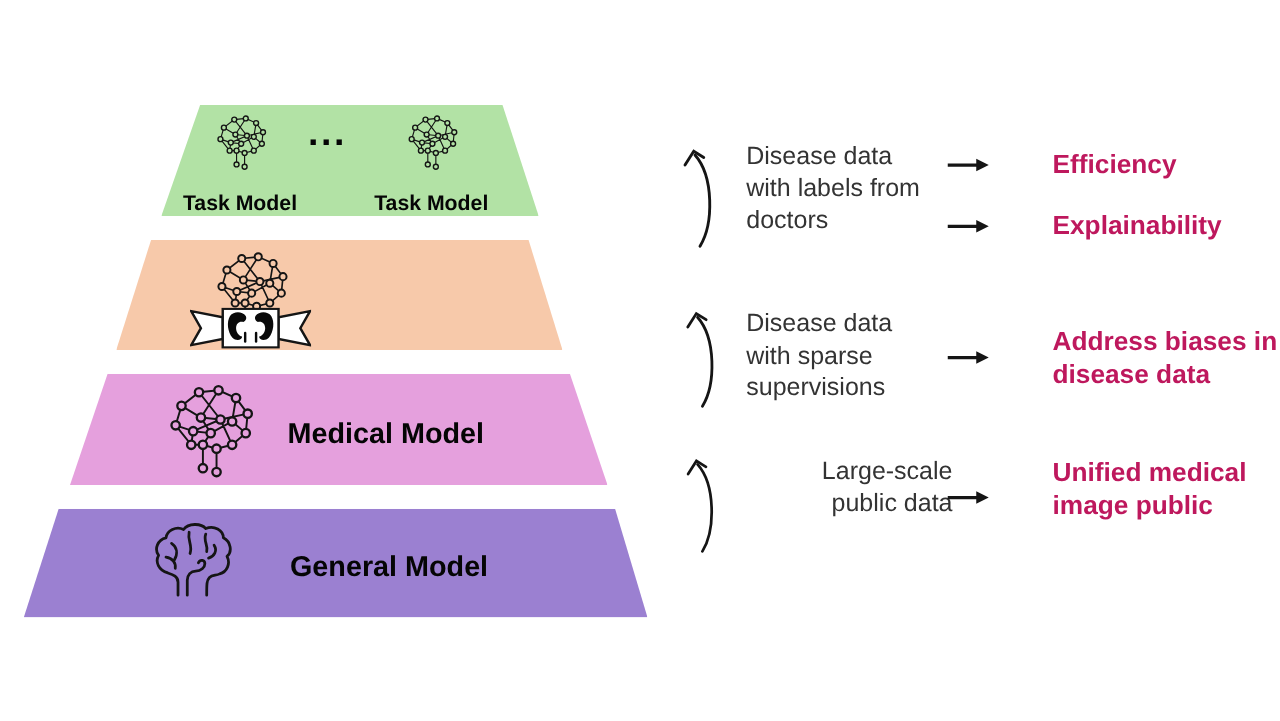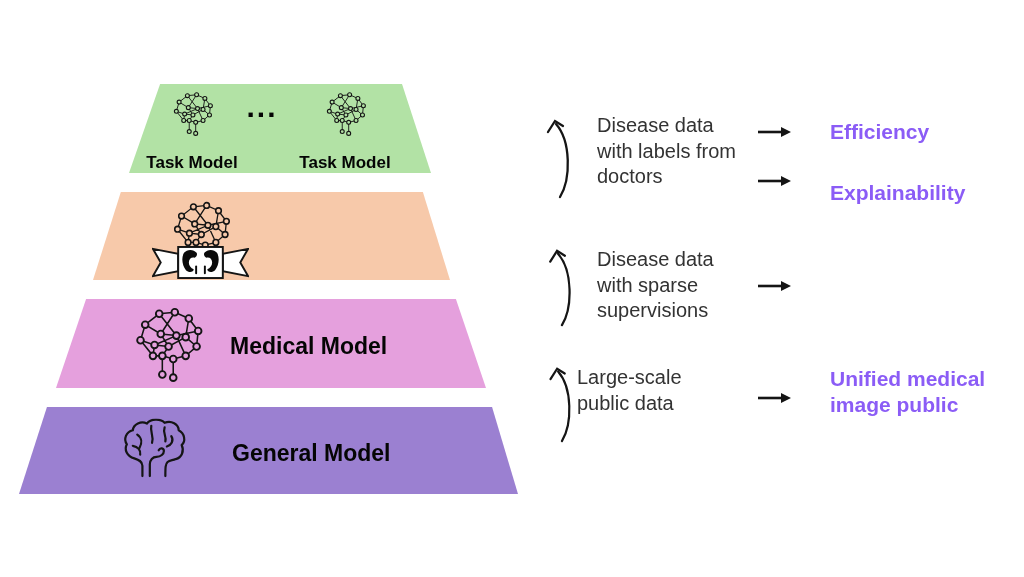--- a/index.html
+++ b/index.html
@@ -30,22 +30,23 @@
 
   .layer-label { position:absolute; font-weight:700; font-size:23px; color:#050505; white-space:nowrap; }
 
   .ann-data {
     position:absolute; width:170px;
     font-size:20px; line-height:25.5px; color:#333;
     white-space: pre-line;
   }
   .ann-result {
     position:absolute;
-    font-size:21px; line-height:25.5px; font-weight:700; color:#8b5cf6;
+    font-size:21px; line-height:25.5px; font-weight:700; color:#be185d;
     white-space: pre-line;
+    margin-left: 12px;
   }
   .arrow-svg { position:absolute; display:block; }
   svg .stroke { stroke:#151515; fill:none; stroke-width:2; }
   .hidden-defs { position:absolute; width:0; height:0; overflow:hidden; }
 </style>
 </head>
 <body>
 
 <svg class="hidden-defs" aria-hidden="true">
   <defs>
@@ -163,36 +164,38 @@
   <div class="ann-data" style="left:597px; top:113px;">Disease data
 with labels from
 doctors</div>
   <svg class="arrow-svg" style="left:758px; top:125px;" width="34" height="14" viewBox="0 0 34 14">
       <use href="#straight-arrow"></use>
     </svg>
   <div class="ann-result" style="left:830px; top:119px;">Efficiency</div>
   <svg class="arrow-svg" style="left:758px; top:174px;" width="34" height="14" viewBox="0 0 34 14">
       <use href="#straight-arrow"></use>
     </svg>
-  <div class="ann-result" style="left:830px; top:180px;">Explainability</div>
+  <div class="ann-result" style="left:830px; top:168px;">Explainability</div>
 
   <svg class="arrow-svg" style="left:545px; top:245px;" width="30" height="82" viewBox="0 0 30 84">
       <use href="#curved-arrow"></use>
     </svg>
   <div class="ann-data" style="left:597px; top:247px;">Disease data
 with sparse
 supervisions</div>
   <svg class="arrow-svg" style="left:758px; top:279px;" width="34" height="14" viewBox="0 0 34 14">
       <use href="#straight-arrow"></use>
     </svg>
+  <div class="ann-result" style="left:830px; top:261px;">Address biases in
+disease data</div>
 
   <svg class="arrow-svg" style="left:545px; top:363px;" width="30" height="80" viewBox="0 0 30 84">
       <use href="#curved-arrow"></use>
     </svg>
-  <div class="ann-data" style="left:577px; top:365px;">Large-scale
+  <div class="ann-data" style="left:592px; top:365px;text-align:right;">Large-scale
 public data</div>
   <svg class="arrow-svg" style="left:758px; top:391px;" width="34" height="14" viewBox="0 0 34 14">
       <use href="#straight-arrow"></use>
     </svg>
   <div class="ann-result" style="left:830px; top:366px;">Unified medical
 image public</div>
 
 </div>
 
 </body></html>

